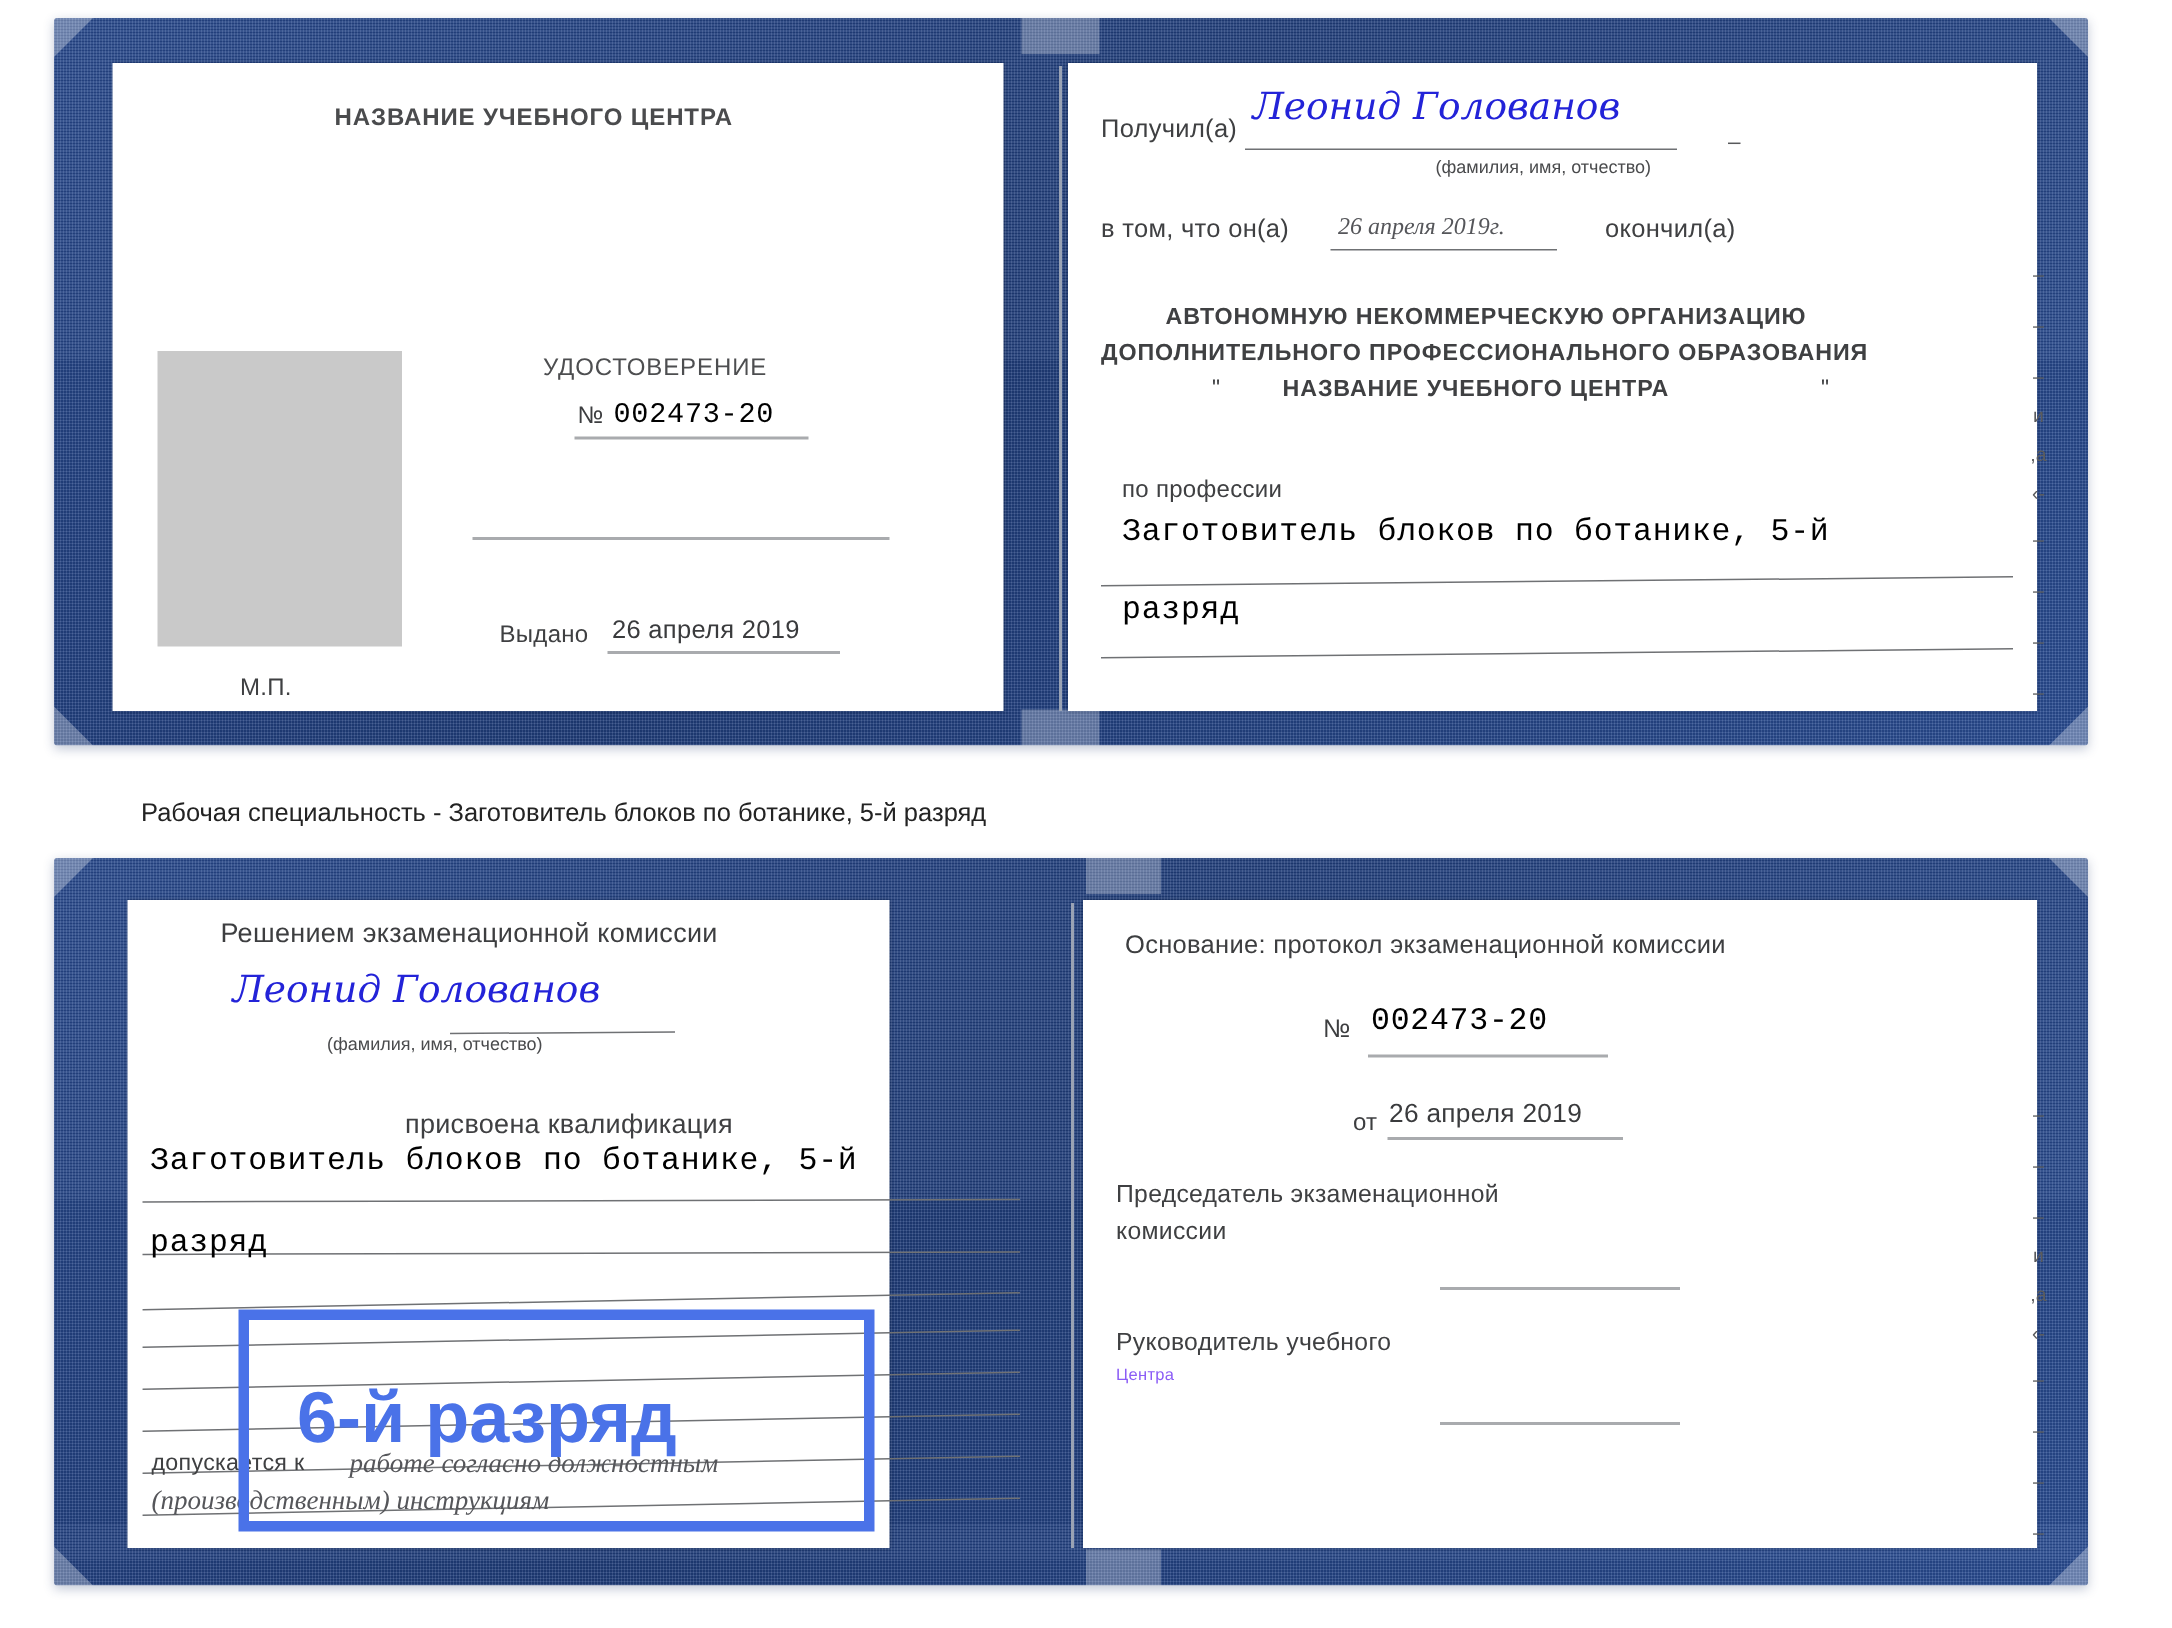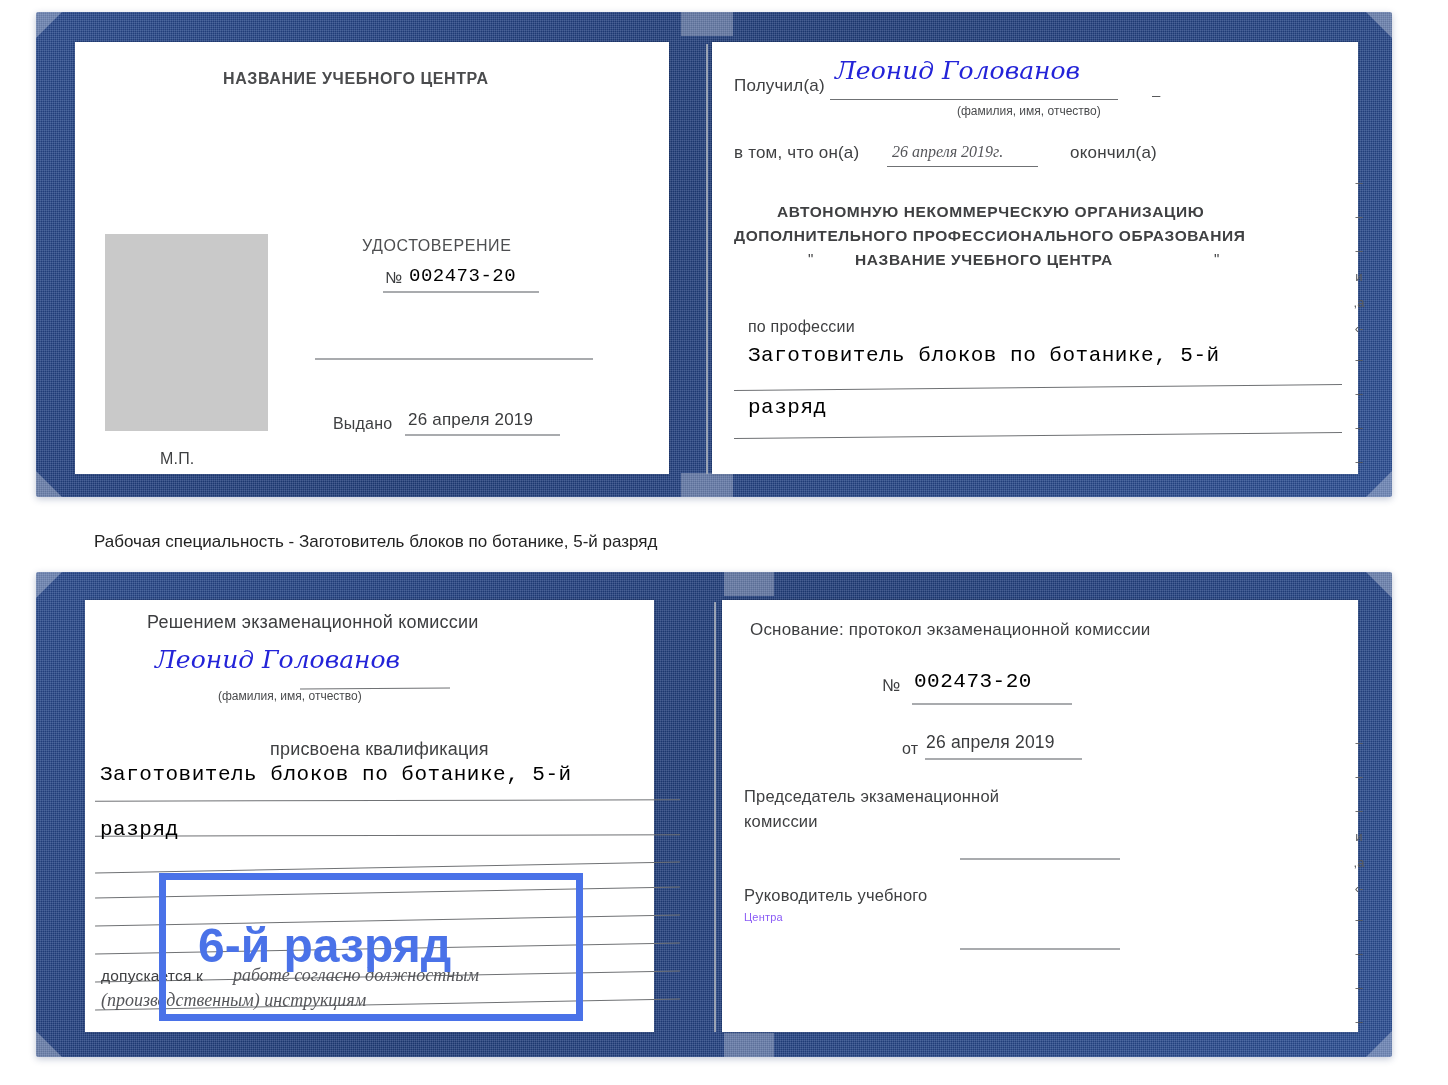--- a/index.html
+++ b/index.html
@@ -201,21 +201,21 @@
 
   <div class="book" style="left:36px; top:572px; width:1356px; height:485px;">
     <div class="fold tl"></div>
     <div class="fold tr"></div>
     <div class="fold bl"></div>
     <div class="fold br"></div>
     <div class="spine-notch" style="left:688px; top:0; width:50px; height:24px;"></div>
     <div class="spine-notch" style="left:688px; bottom:0; width:50px; height:24px;"></div>
   </div>
 
-  <div class="book-inner" style="left:85px; top:600px; width:569px; height:432px;">
+  <div class="book-inner" style="left:85px; top:600px; width:508px; height:432px;">
     <div class="t" style="left:62px; top:12px; font-size:18px; color:#3d3e40;">Решением экзаменационной комиссии</div>
 
     <div class="hw-script" style="left:70px; top:45px; font-size:25px;">Леонид Голованов</div>
     <div class="rule thin" style="left:215px; top:88px; width:150px; transform:rotate(-0.4deg);"></div>
     <div class="smallnote" style="left:133px; top:89px;">(фамилия, имя, отчество)</div>
 
     <div class="t" style="left:185px; top:139px; font-size:18px; color:#3f4042;text-align:right;">присвоена квалификация</div>
     <div class="hw" style="left:15px; top:163px; font-size:21px;">Заготовитель блоков по ботанике, 5-й</div>
 
     <div class="rule thin" style="left:10px; top:200px; width:585px; transform:rotate(-0.15deg);"></div>

